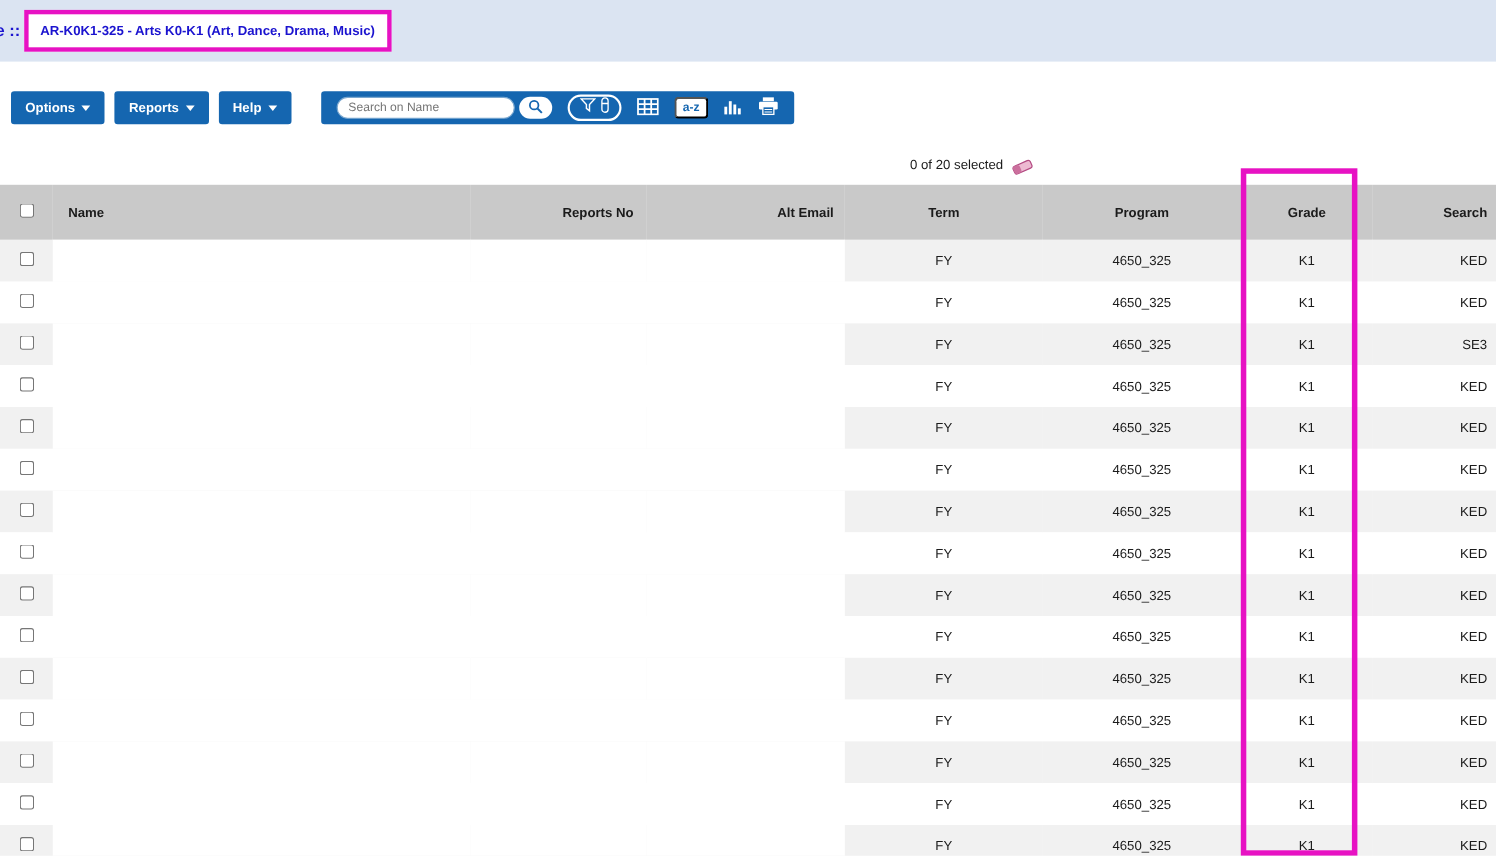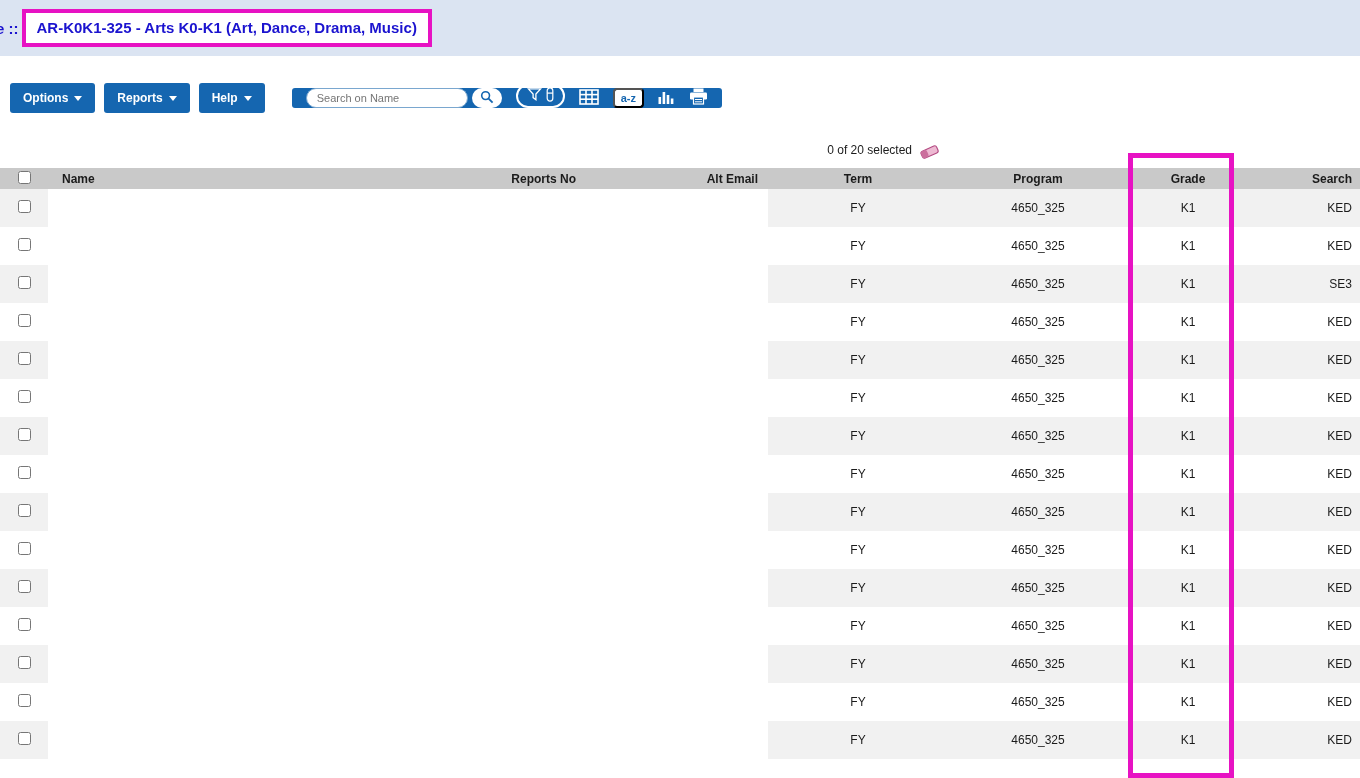--- a/index.html
+++ b/index.html
@@ -18,41 +18,41 @@
     display:flex; align-items:center;
   }
   .title-prefix {
     color:var(--titleblue); font-weight:bold; font-size:15px;
     margin-left:-4px; white-space:nowrap;
   }
   .title-box {
     border:4px solid var(--mag); background:#ffffff;
     padding:6px 11px; margin-left:3px; display:inline-block;
   }
-  .page-title { color:var(--titleblue); font-weight:bold; font-size:15px; white-space:nowrap; }
+  .page-title { color:var(--titleblue); font-weight:bold; font-size:12px; white-space:nowrap; }
 
   
   .toolbar {
     margin:27px 0 0 10px; height:30px;
     display:flex; align-items:center; gap:9px;
   }
   .btn {
     background:var(--blue); color:#fff; border:none; border-radius:3px;
     height:30px; padding:0 13px; cursor:pointer;
     font-family:"Liberation Sans", sans-serif; font-size:12px; font-weight:bold;
     display:flex; align-items:center; gap:6px;
   }
   .caret {
     width:0; height:0; display:inline-block;
     border-left:4px solid transparent; border-right:4px solid transparent;
     border-top:5px solid #fff;
   }
   .bluebar {
-    background:var(--blue); border-radius:3px; height:20px;
-    display:flex; align-items:flex-end; gap:14px; padding:0 14px; margin-left:18px;
+    background:var(--blue); border-radius:3px; height:30px;
+    display:flex; align-items:center; gap:14px; padding:0 14px; margin-left:18px;
   }
   .search-wrap { display:flex; align-items:center; gap:4px; }
   .search-input {
     width:162px; height:20px; border-radius:10px; border:1px solid #7aa7cf;
     padding:0 10px; font-family:"Liberation Sans", sans-serif; font-size:11px; outline:none;
   }
   .search-btn {
     width:30px; height:20px; border-radius:10px; background:#fff; border:none;
     display:flex; align-items:center; justify-content:center; cursor:pointer;
   }
@@ -70,21 +70,21 @@
   
   .selection-row {
     margin-top:30px; height:18px; padding-right:420px;
     display:flex; justify-content:flex-end; align-items:flex-start; gap:7px;
     font-size:12px; color:#1b1b1b;
   }
 
   
   table { width:1360px; table-layout:fixed; border-collapse:collapse; margin-top:7px; }
   thead th {
-    background:#c9c9c9; height:21px; font-size:12px; font-weight:bold; color:#1b1b1b;
+    background:#c9c9c9; height:50px; font-size:12px; font-weight:bold; color:#1b1b1b;
     cursor:pointer;
   }
   tbody td { height:38px; font-size:12px; color:#1b1b1b; }
   tbody tr { background:#ffffff; }
   tbody tr.alt { background:#f1f1f1; }
   td.redacted { background:#ffffff; }
   .c-check { text-align:center; }
   .c-name  { text-align:left;  padding-left:14px; }
   .c-sno   { text-align:right; padding-right:12px; }
   .c-alt   { text-align:right; padding-right:10px; }

